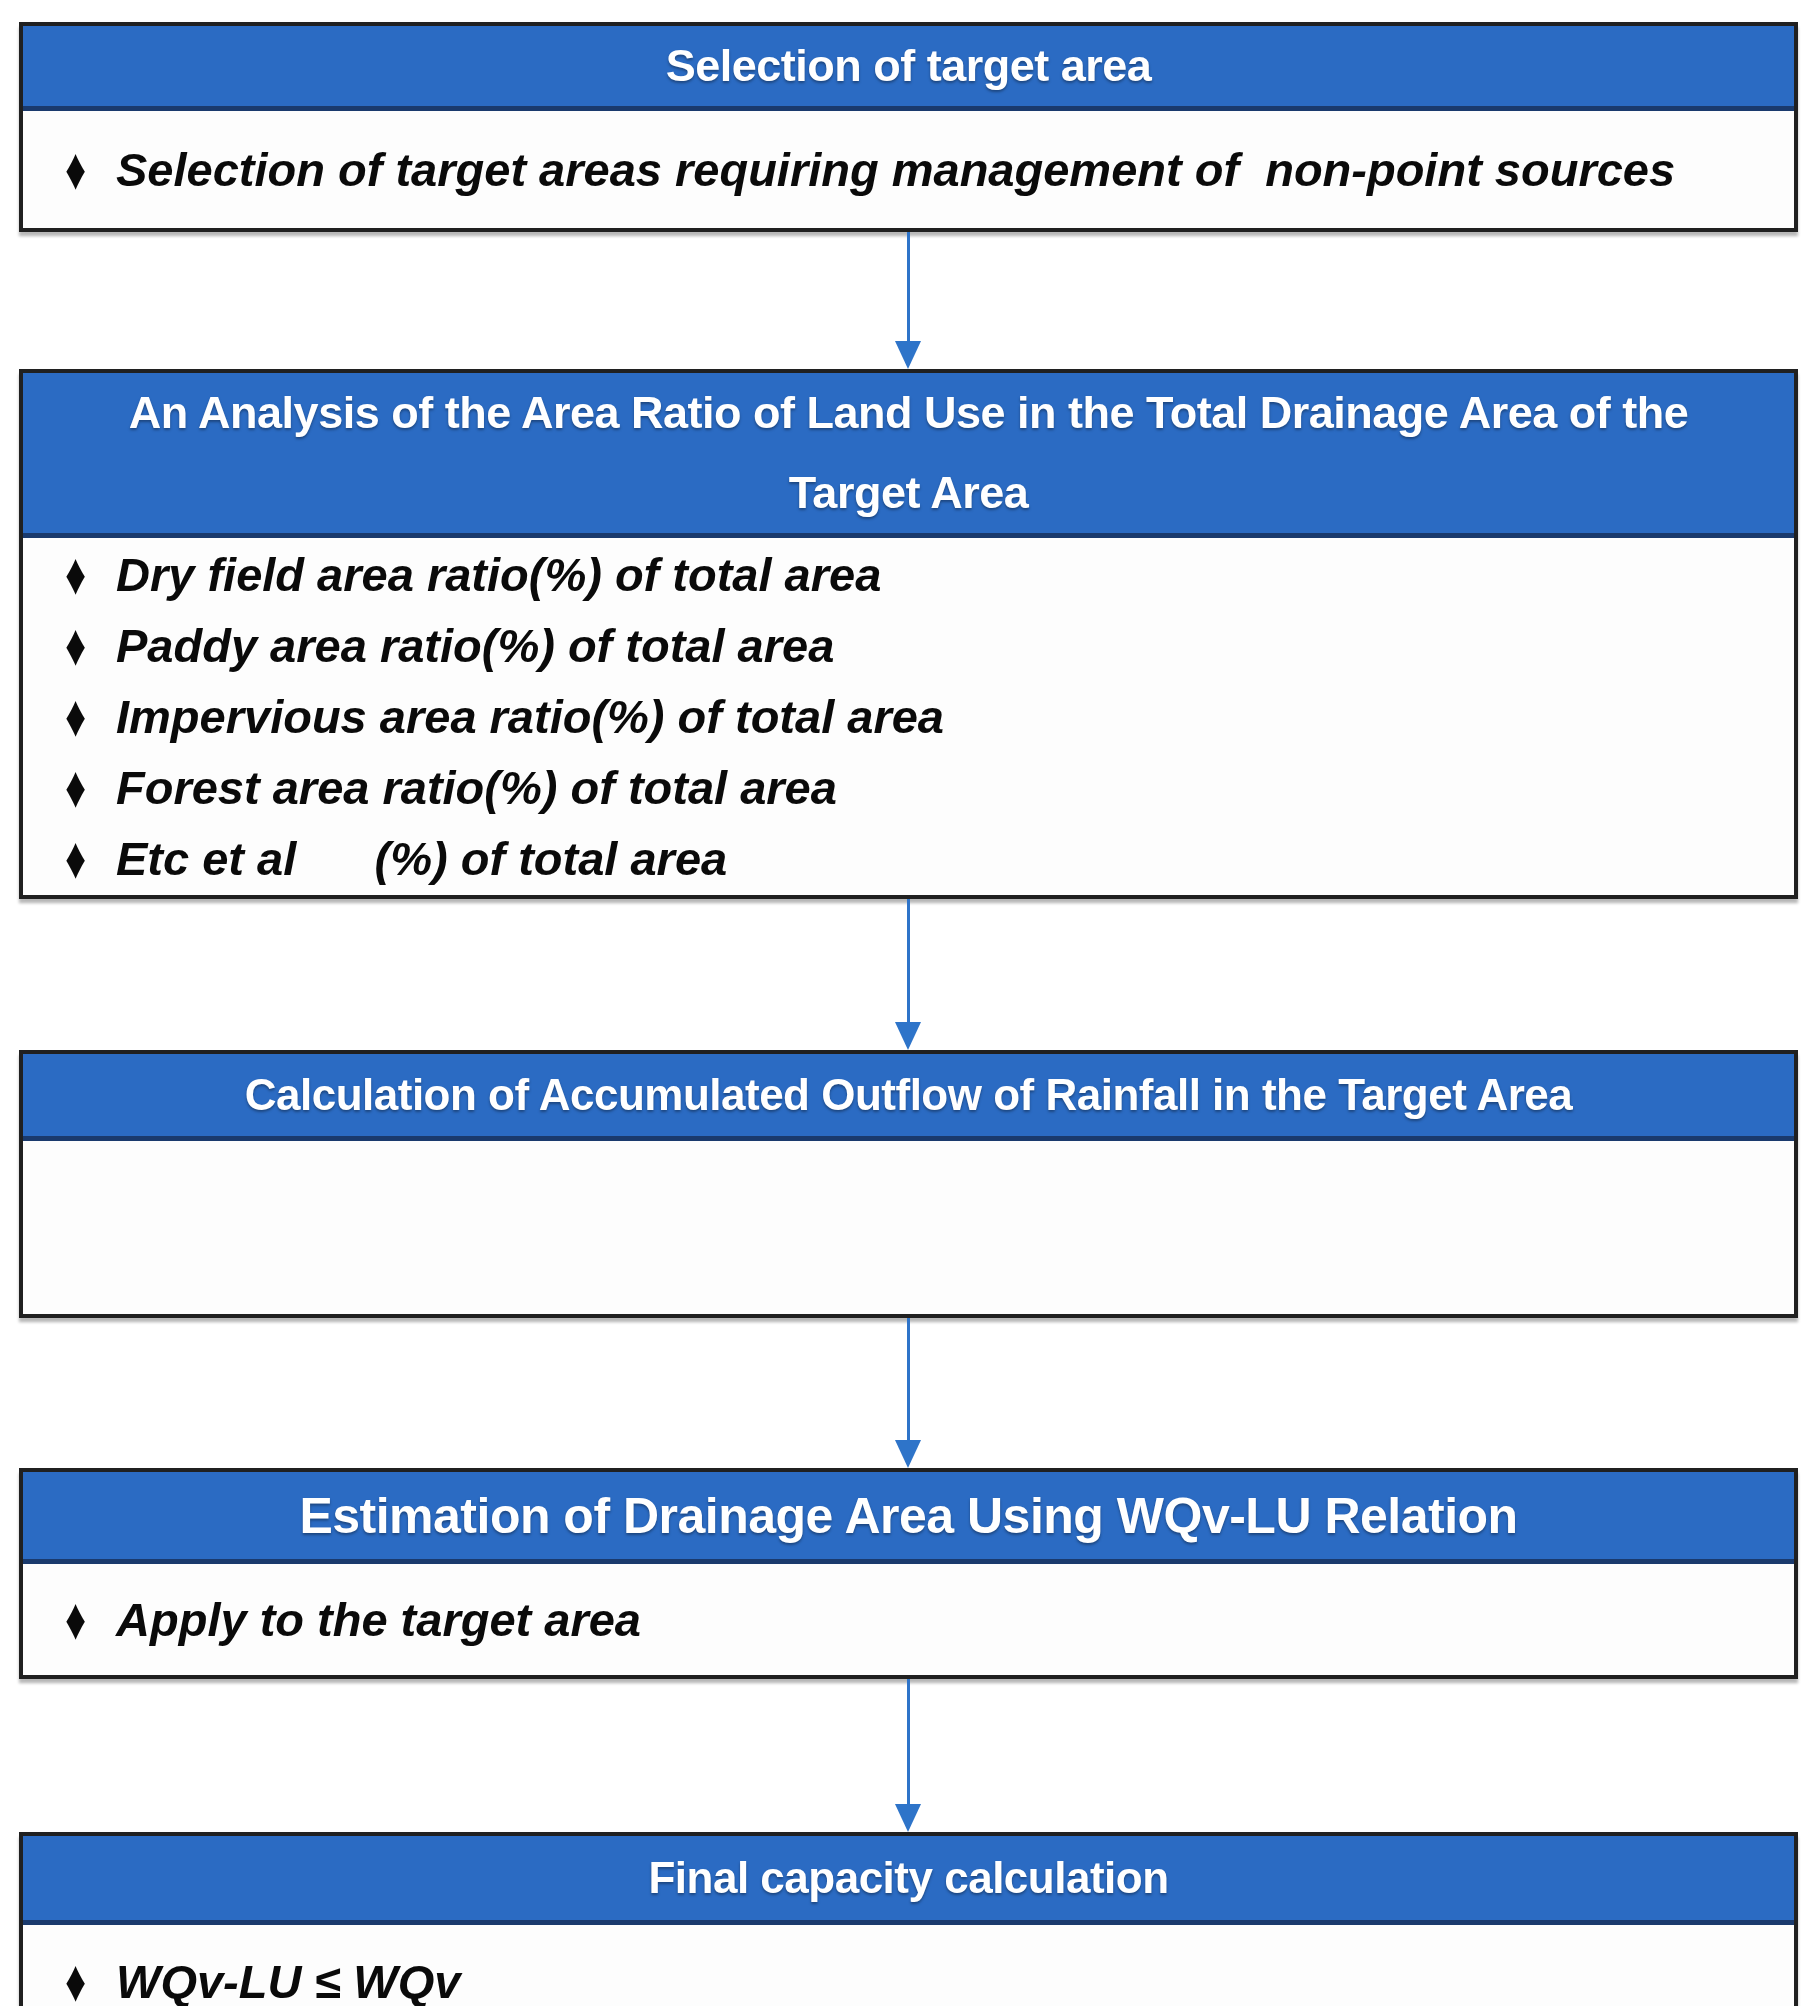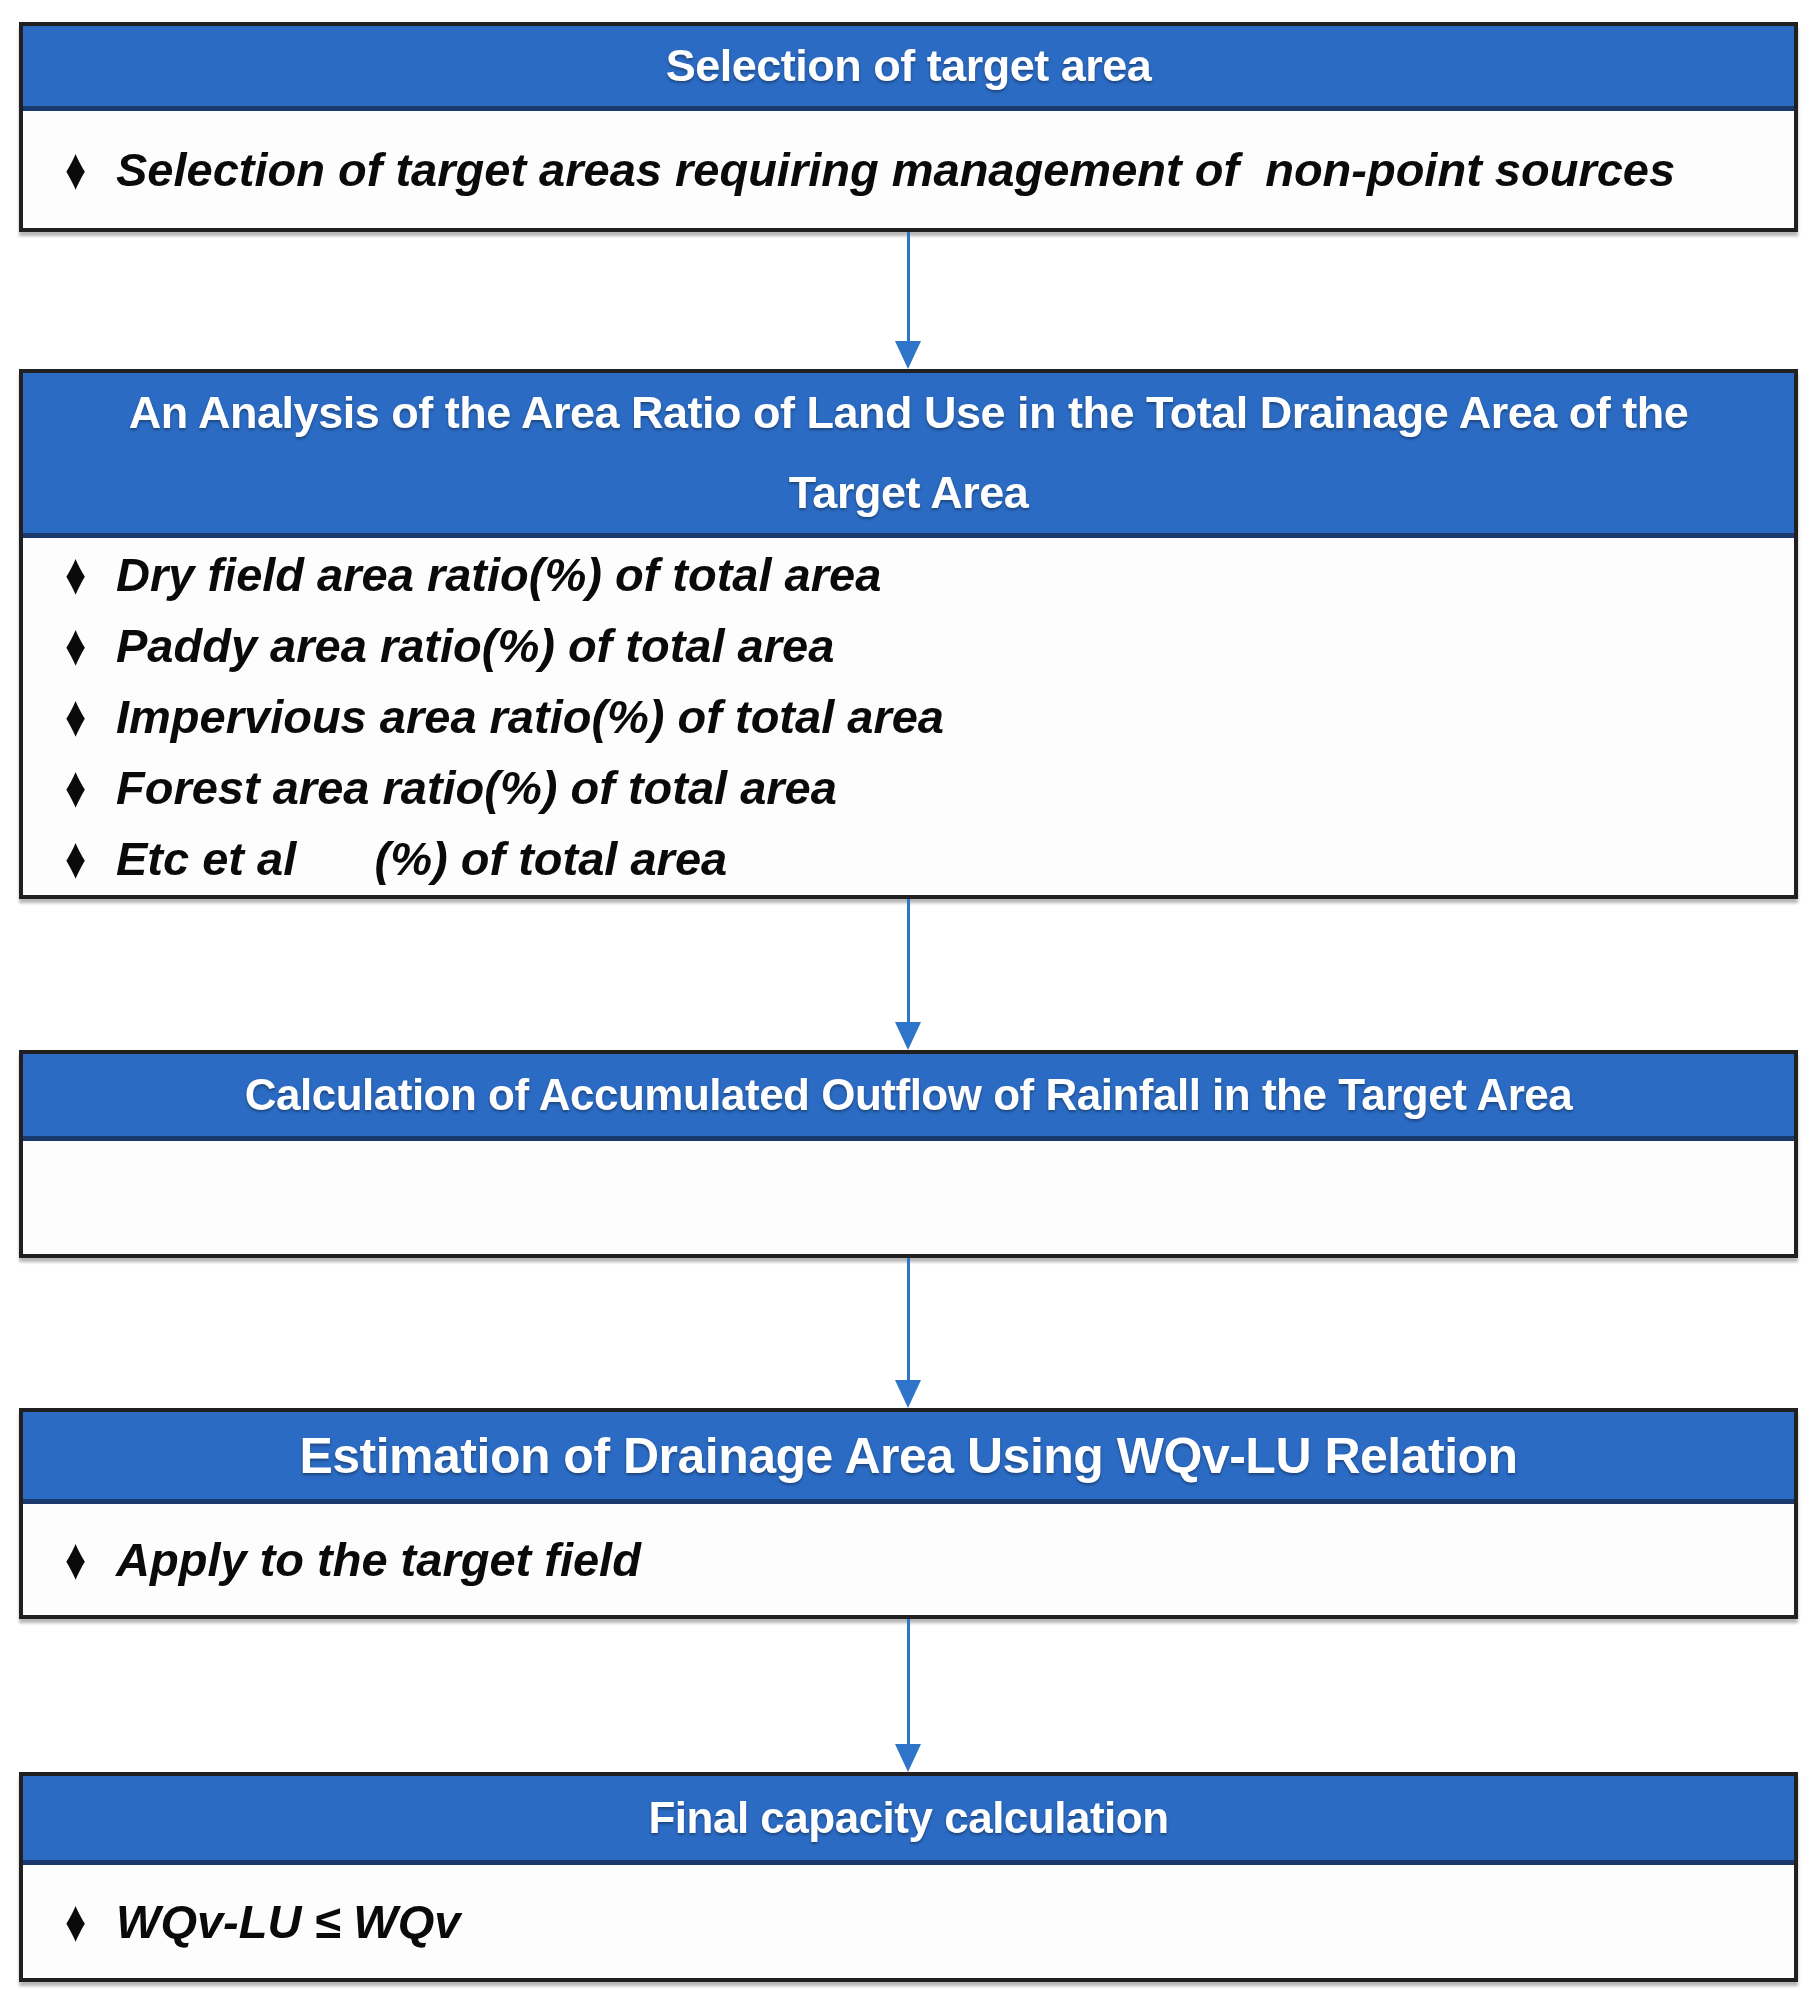--- a/index.html
+++ b/index.html
@@ -47,21 +47,21 @@
     font-size:49px;
     line-height:1;
   }
   
   .s1 { height:210px; }
   .s1 .box-header { height:85px; font-size:45px; }
   .s2 { height:530px; }
   .s2 .box-header { height:165px; font-size:45px; line-height:80px; padding:0 47px; }
   .s2 .box-body { justify-content:center; }
   .s2 .row { height:71px; }
-  .s3 { height:208px;gap:35px; }
+  .s3 { height:268px;gap:35px; }
   .s3 .box-header { height:87px; font-size:44px; }
   .s3 .row { padding-left:59px; }
   .s4 { height:211px; }
   .s4 .box-header { height:92px; font-size:50px; }
   .s5 { height:210px; }
   .s5 .box-header { height:89px; font-size:44px; }
   
   .arrow { position:relative; width:100%; }
   .a1 { height:137px; }
   .a2 { height:151px; }
@@ -132,21 +132,21 @@
       <header class="box-header">Calculation of Accumulated Outflow of Rainfall in the Target Area</header>
     </section>
 
     <div class="arrow a3"></div>
 
     <section class="box s4">
       <header class="box-header">Estimation of Drainage Area Using WQv-LU Relation</header>
       <div class="box-body">
         <div class="row">
           <span class="diamond">♦</span>
-          <span>Apply to the target field</span>
+          <span>Apply to the target area</span>
         </div>
       </div>
     </section>
 
     <div class="arrow a4"></div>
 
     <section class="box s5">
       <header class="box-header">Final capacity calculation</header>
       <div class="box-body">
         <div class="row">

